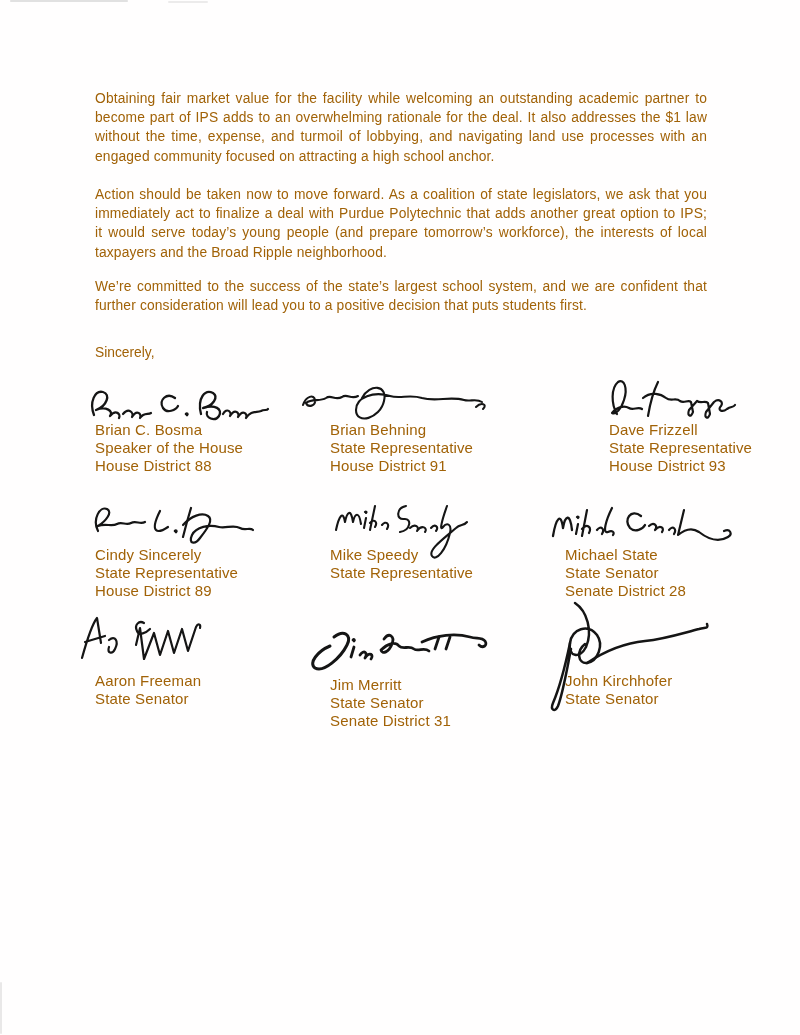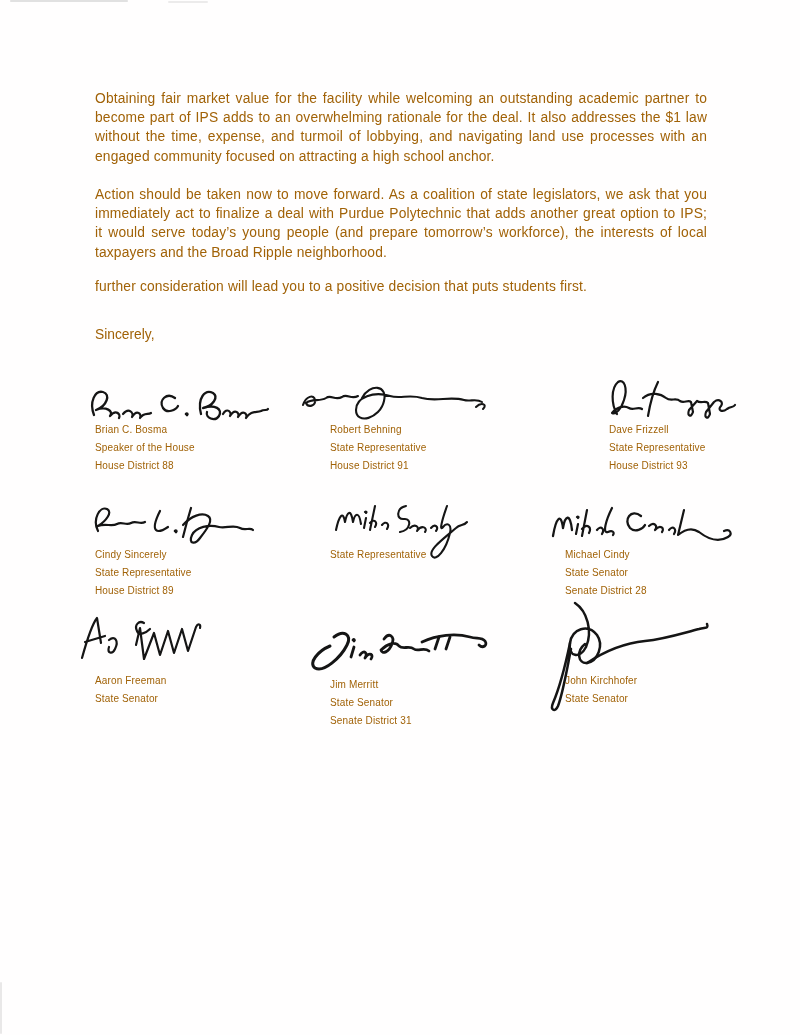--- a/index.html
+++ b/index.html
@@ -13,31 +13,31 @@
   
   .scan-streak { position:absolute; background:#c9c9c9; opacity:.55; border-radius:2px; }
   .para {
     position:absolute; left:95px; width:612px;
     font-size:13.8px; line-height:19.2px;
     letter-spacing:.15px;
   }
   .para .line { text-align:justify; text-align-last:justify; white-space:normal; }
   .para .line.last { text-align-last:left; }
   .closing {
-    position:absolute; left:95px; top:327px;
+    position:absolute; left:95px; top:345px;
     font-size:13.8px;
   }
   .sig-block { position:absolute; width:230px; }
   .sig-art { position:relative; width:100%; }
   .sig-art svg { position:absolute; overflow:visible; }
   .sig-art path {
     fill:none; stroke:#151515;
     stroke-linecap:round; stroke-linejoin:round;
   }
-  .sig-lines { position:relative; font-size:10px; line-height:18px; letter-spacing:.15px; }
+  .sig-lines { position:relative; font-size:15px; line-height:18px; letter-spacing:.15px; }
 </style>
 </head>
 <body>
 
 <div class="page">
 
   <div class="scan-streak" style="left:10px; top:0; width:118px; height:2px;"></div>
   <div class="scan-streak" style="left:168px; top:1px; width:40px; height:1.5px; opacity:.35;"></div>
   <div class="scan-streak" style="left:0; top:982px; width:2px; height:52px; opacity:.4;"></div>
 
@@ -49,20 +49,21 @@
   </div>
 
   <div class="para" id="p2" style="top:185px;">
     <div class="line">Action should be taken now to move forward.  As a coalition of state legislators, we ask that you</div>
     <div class="line">immediately act to finalize a deal with Purdue Polytechnic that adds another great option to IPS;</div>
     <div class="line">it would serve today’s young people (and prepare tomorrow’s workforce), the interests of local</div>
     <div class="line last">taxpayers and the Broad Ripple neighborhood.</div>
   </div>
 
   <div class="para" id="p3" style="top:277px;">
+    <div class="line">We’re committed to the success of the state’s largest school system, and we are confident that</div>
     <div class="line last">further consideration will lead you to a positive decision that puts students first.</div>
   </div>
 
   <div class="closing">Sincerely,</div>
 
   <div class="sig-block" style="left:95px; top:384px;">
     <div class="sig-art" style="height:37px;">
       <svg style="left:-8px; top:1px;" width="182" height="38" viewBox="0 0 182 38">
         <path stroke-width="2.3" d="M7,30 C2,17 8,5 16,7 C24,9 20,21 9,25 C19,21 27,26 23,31 C29,24 34,29 32,33"></path>
         <path stroke-width="2.2" d="M36,29 C42,22 47,28 45,32 C50,24 55,29 53,33 C57,27 61,30 64,28"></path>
@@ -81,21 +82,21 @@
 
   <div class="sig-block" style="left:330px; top:384px;">
     <div class="sig-art" style="height:37px;">
       <svg style="left:-32px; top:-2px;" width="195" height="48" viewBox="0 0 195 48">
         <path stroke-width="2.1" d="M5,23 C8,14 16,12 17,18 C18,24 10,26 8,21 C14,16 22,20 28,16 C33,12 37,19 44,15 C49,11 53,18 60,14"></path>
         <path stroke-width="2.1" d="M64,16 C72,1 90,3 86,19 C82,37 58,43 58,28 C58,15 76,9 92,14 C102,17 112,12 124,16 C138,20 152,14 166,18 C172,20 178,16 184,20"></path>
         <path stroke-width="2.1" d="M178,25 C183,20 190,22 185,27"></path>
       </svg>
     </div>
     <div class="sig-lines">
-      <div>Robert Behning</div>
+      <div>Brian Behning</div>
       <div>State Representative</div>
       <div>House District 91</div>
     </div>
   </div>
 
   <div class="sig-block" style="left:565px; top:384px;margin-left:44px;">
     <div class="sig-art" style="height:37px;">
       <svg style="left:-6px; top:-8px;" width="132" height="54" viewBox="0 0 132 54">
         <path stroke-width="2.2" d="M14,38 C8,28 8,12 15,6 C21,2 25,12 21,24 C18,33 13,39 9,37 C14,31 21,29 26,32 C30,35 35,30 39,33"></path>
         <path stroke-width="2.2" d="M55,6 C50,16 47,28 45,40"></path>
@@ -130,36 +131,37 @@
     <div class="sig-art" style="height:46px;">
       <svg style="left:0px; top:-2px;" width="138" height="70" viewBox="0 0 138 70">
         <path stroke-width="2.1" d="M6,32 C9,18 13,12 15,24 C17,14 21,10 23,24 C25,15 29,13 31,26"></path>
         <path stroke-width="2.1" d="M36,20 L34,30 M35,14 C36,13 37,14 36,15 M45,8 L40,32 M40,25 C44,20 48,24 45,29 M52,27 C56,22 60,26 57,31"></path>
         <path stroke-width="2.1" d="M76,8 C66,10 66,22 74,21 C82,20 81,32 70,34"></path>
         <path stroke-width="2.1" d="M80,30 C85,25 90,29 87,33 C92,26 98,30 95,34 M101,30 C105,25 109,29 106,33"></path>
         <path stroke-width="2.1" d="M117,8 C112,22 109,34 113,29 C117,24 122,26 120,35 C116,52 106,64 102,58 C98,52 112,42 126,30 C130,26 134,28 137,24"></path>
       </svg>
     </div>
     <div class="sig-lines">
+      <div>Mike Speedy</div>
       <div>State Representative</div>
     </div>
   </div>
 
   <div class="sig-block" style="left:565px; top:500px;">
     <div class="sig-art" style="height:46px;">
       <svg style="left:-20px; top:2px;" width="188" height="54" viewBox="0 0 188 54">
         <path stroke-width="2.3" d="M8,34 C11,16 16,10 18,26 C20,14 25,10 27,28"></path>
         <path stroke-width="2.2" d="M33,22 L31,32 M32,15 C33,14 34,15 33,16 M42,8 L37,34 M37,27 C42,21 47,25 44,31 M52,28 C56,23 60,27 57,32 M67,6 C61,18 57,32 63,30 C67,28 70,30 68,33"></path>
         <path stroke-width="2.3" d="M96,14 C86,6 78,18 85,26 C90,31 98,27 100,23"></path>
         <path stroke-width="2.2" d="M104,24 C109,19 113,24 110,28 C115,22 120,26 117,30 M124,28 C128,23 132,27 129,32"></path>
         <path stroke-width="2.2" d="M139,8 L133,33 C139,28 147,25 154,30 C163,37 173,41 183,35 C188,32 185,26 179,29"></path>
       </svg>
     </div>
     <div class="sig-lines">
-      <div>Michael Cindy</div>
+      <div>Michael State</div>
       <div>State Senator</div>
       <div>Senate District 28</div>
     </div>
   </div>
 
   <div class="sig-block" style="left:95px; top:612px;">
     <div class="sig-art" style="height:60px;">
       <svg style="left:-17px; top:2px;" width="160" height="58" viewBox="0 0 160 58">
         <path stroke-width="2.2" d="M4,44 C9,26 15,9 19,4 L23,29 M7,28 L27,22"></path>
         <path stroke-width="2.2" d="M31,26 C37,21 41,27 37,35 C34,41 29,39 31,33"></path>

